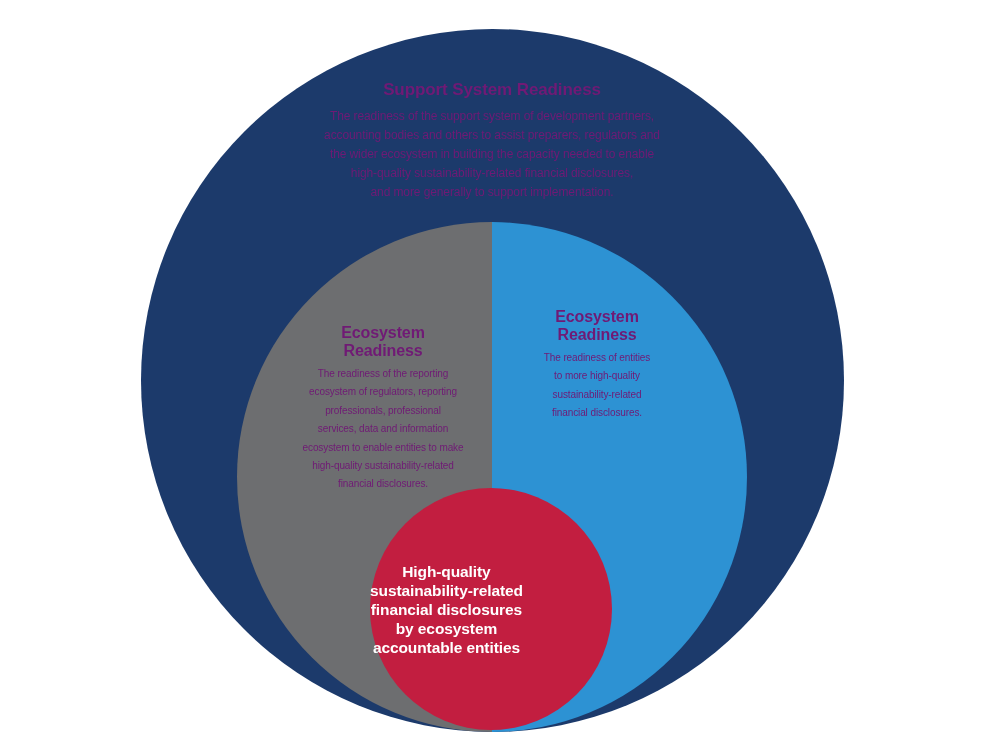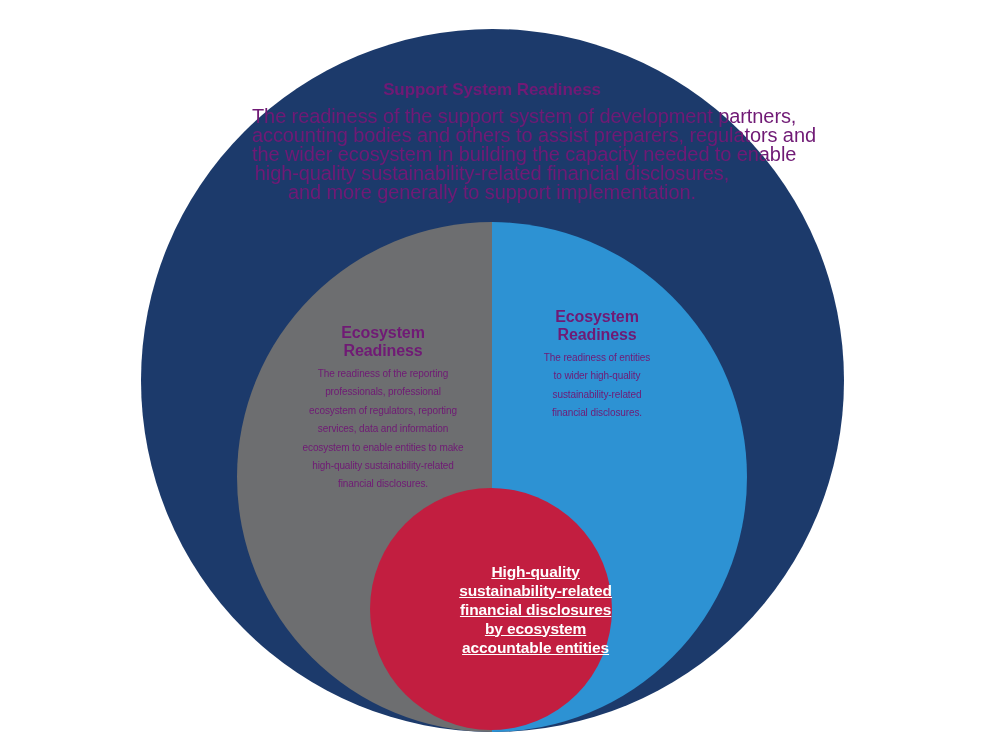--- a/index.html
+++ b/index.html
@@ -19,30 +19,30 @@
   .inner-circle{
     left:237px;top:222px;width:510px;height:510px;
     overflow:hidden;display:flex;
   }
   .half{width:50%;height:100%;}
   .half-left{background:var(--ecosystem-gray,#6d6e70);}
   .half-right{background:var(--preparer-blue,#2d92d3);}
   .red-circle{
     left:370px;top:488px;width:242px;height:242px;
     background:var(--disclosures-red,#c21e40);
-    display:flex;align-items:center;justify-content:flex-end;text-decoration:underline;
+    display:flex;align-items:center;justify-content:flex-start;
   }
   .textblock{
     position:absolute;text-align:center;color:#701a75;
     letter-spacing:-0.1px;
   }
   .textblock div{white-space:nowrap;}
   .support-text{left:252px;top:80px;width:480px;}
   .support-text .ttl{font-size:17px;font-weight:bold;line-height:20px;margin-bottom:7px;}
-  .support-text .bdy{font-size:20px;line-height:19px;}
+  .support-text .bdy{font-size:12px;line-height:19px;}
   .ecosystem-text{left:258px;top:324px;width:250px;}
   .preparer-text{left:487px;top:308px;width:220px;}
   .section-ttl{font-size:16px;font-weight:bold;line-height:18px;margin-bottom:5px;}
   .section-bdy{font-size:10px;line-height:18.4px;}
   .red-text{
     font-size:15.5px;font-weight:bold;line-height:19px;
     text-align:center;letter-spacing:-0.1px;
   }
   .red-text div{white-space:nowrap;}
 </style>
@@ -79,35 +79,35 @@
       </div>
   </div>
 
   <div class="textblock ecosystem-text">
     <div class="section-ttl">
         <div>Ecosystem</div>
         <div>Readiness</div>
       </div>
     <div class="section-bdy">
         <div>The readiness of the reporting</div>
+        <div>ecosystem of regulators, reporting</div>
         <div>professionals,  professional</div>
-        <div>ecosystem of regulators, reporting</div>
         <div>services, data and information</div>
         <div>ecosystem to enable entities to make</div>
         <div>high-quality sustainability-related</div>
         <div>financial disclosures.</div>
       </div>
   </div>
 
   <div class="textblock preparer-text">
     <div class="section-ttl">
         <div>Ecosystem</div>
         <div>Readiness</div>
       </div>
     <div class="section-bdy">
         <div>The readiness of entities</div>
-        <div>to wider high-quality</div>
+        <div>to more high-quality</div>
         <div>sustainability-related</div>
         <div>financial disclosures.</div>
       </div>
   </div>
 
 </div>
 
 </body></html>

